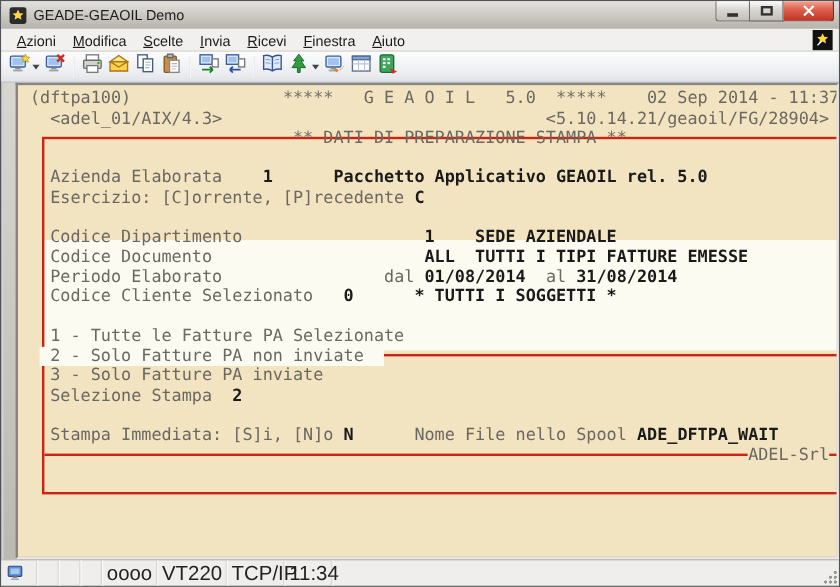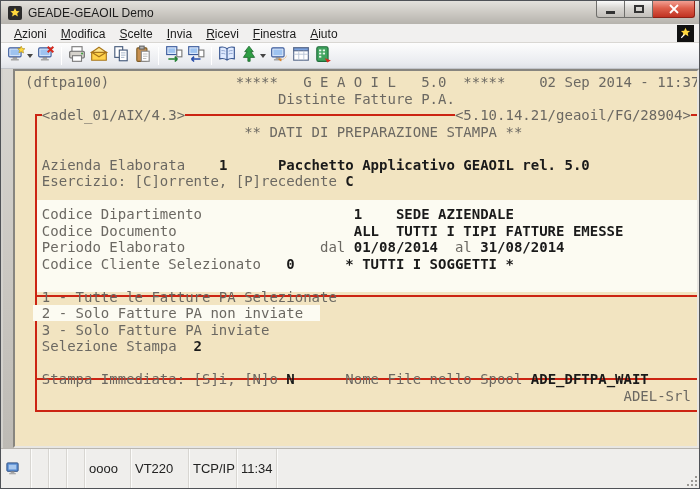--- a/index.html
+++ b/index.html
@@ -58,22 +58,22 @@
   .s-hl    { color:var(--term-dim); background:var(--panel-white);text-align:right; }
   .s-start { color:#000; font-weight:bold; }
 
   .red-box { position:absolute; z-index:1; left:20px; top:43px; width:668px; height:298px;
     border:2px solid var(--accent-red); }
   .red-divider { position:absolute; z-index:1; left:22px; width:664px; height:2px; background:var(--accent-red); }
   .divider-1 { top:224px; } .divider-2 { top:307px; }
   .white-panel { position:absolute; z-index:0; left:22px; top:129px; width:664px; height:92px; background:var(--panel-white); }
 
   
-  .statusbar { height:40px; background:#efeeec; border-top:1px solid #b9b6b0; display:flex; align-items:stretch;
-    font-size:13px; color:#222; position:relative; }
+  .statusbar { height:22px; background:#efeeec; border-top:1px solid #b9b6b0; display:flex; align-items:stretch;
+    font-size:17px; color:#222; position:relative; }
   .sb-cell { display:flex; align-items:center; justify-content:flex-start; padding:0 4px;
     border-right:1px solid #d8d6d2; box-shadow:1px 0 0 #fbfbfa; }
   .sb-cell svg { width:15px; height:15px; }
   .sb-flex { flex:1; border-right:none; box-shadow:none; }
   .grip { position:absolute; right:1px; bottom:1px; width:12px; height:12px;
     background:
       radial-gradient(circle at 10px 10px,#9a9894 1.2px,transparent 1.5px),
       radial-gradient(circle at 6px 10px,#9a9894 1.2px,transparent 1.5px),
       radial-gradient(circle at 10px 6px,#9a9894 1.2px,transparent 1.5px),
       radial-gradient(circle at 2px 10px,#9a9894 1.2px,transparent 1.5px),
@@ -242,21 +242,20 @@
     </div>
 
   <div class="term-wrap">
     <div class="term">
       <div class="white-panel"></div>
       <div class="red-box"></div>
       <div class="red-divider divider-1"></div>
       <div class="red-divider divider-2"></div>
       <div>
           <div class="trow"><span class="s-dim">(dftpa100)</span>               <span class="s-dim">*****   G E A O I L   5.0  *****</span>    <span class="s-dim">02 Sep 2014 - 11:37</span></div>
-          <div class="trow">                              <span class="s-dim">Distinte Fatture P.A.</span></div>
           <div class="trow">  <span class="s-dimbg">&lt;adel_01/AIX/4.3&gt;</span>                                <span class="s-dimbg">&lt;5.10.14.21/geaoil/FG/28904&gt;</span></div>
           <div class="trow">                          <span class="s-dim">** DATI DI PREPARAZIONE STAMPA **</span></div>
           <div class="trow"></div>
           <div class="trow">  <span class="s-dim">Azienda Elaborata</span>    <span class="s-bold">1</span>      <span class="s-bold">Pacchetto Applicativo GEAOIL rel. 5.0</span></div>
           <div class="trow">  <span class="s-dim">Esercizio: [C]orrente, [P]recedente</span> <span class="s-bold">C</span></div>
           <div class="trow"></div>
           <div class="trow">  <span class="s-dim">Codice Dipartimento</span>                  <span class="s-bold">1</span>    <span class="s-bold">SEDE AZIENDALE</span></div>
           <div class="trow">  <span class="s-dim">Codice Documento</span>                     <span class="s-bold">ALL</span>  <span class="s-bold">TUTTI I TIPI FATTURE EMESSE</span></div>
           <div class="trow">  <span class="s-dim">Periodo Elaborato</span>                <span class="s-dim">dal</span> <span class="s-bold">01/08/2014</span>  <span class="s-dim">al</span> <span class="s-bold">31/08/2014</span></div>
           <div class="trow">  <span class="s-dim">Codice Cliente Selezionato</span>   <span class="s-bold">0</span>      <span class="s-bold">* TUTTI I SOGGETTI *</span></div>

